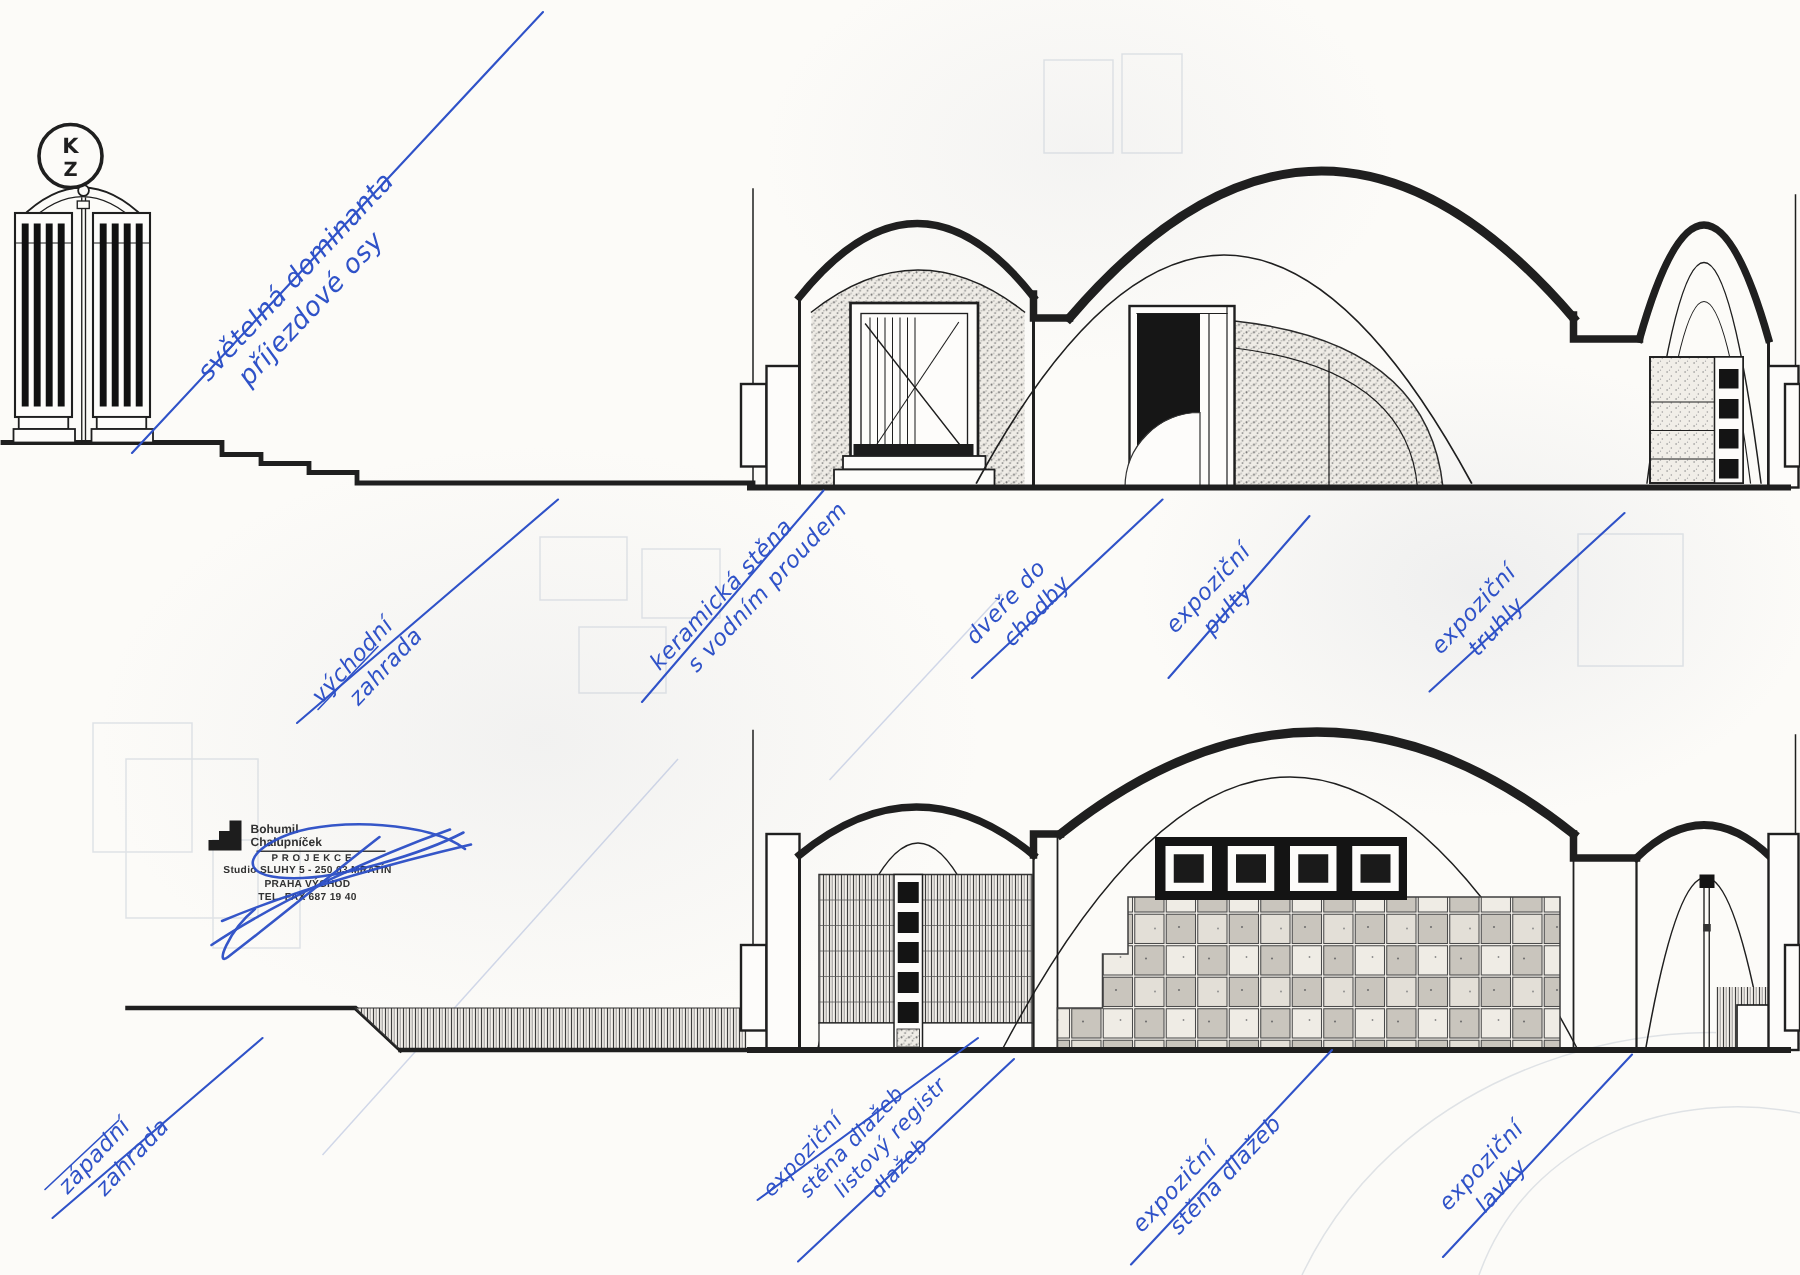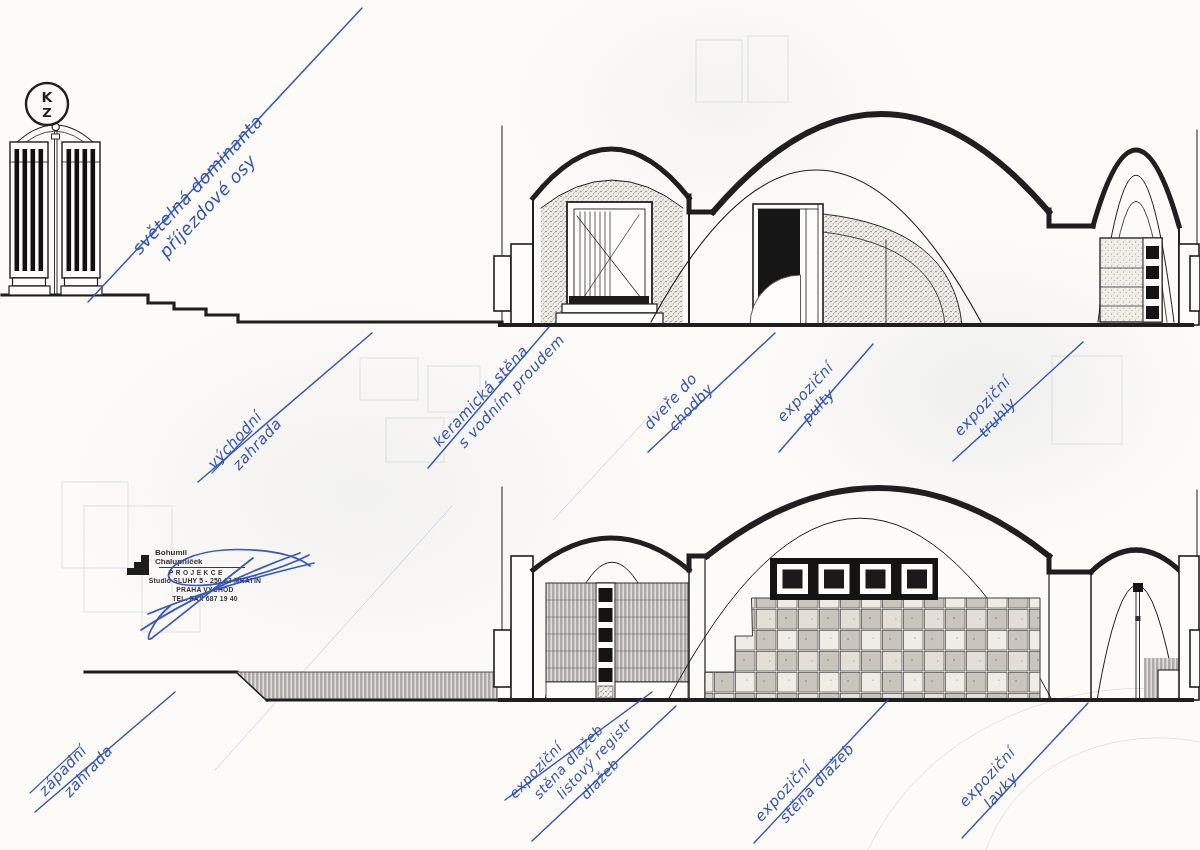--- a/index.html
+++ b/index.html
@@ -22,21 +22,21 @@
   .ann span{display:block;white-space:nowrap;}
   .ann span:nth-child(2){margin-left:16px;}
   .ann span:nth-child(3){margin-left:32px;}
   .ann span:nth-child(4){margin-left:48px;}
   .ann.big{font-size:17.5px;}
   .ann.small{font-size:14px;}
   .stamp{
     position:absolute;left:126px;top:546px;width:158px;z-index:2;
     color:#323232;font-family:"Liberation Sans","DejaVu Sans",sans-serif;
   }
-  .stamp-row{display:flex;gap:5px;align-items:flex-end;margin-left:0;}
+  .stamp-row{display:flex;gap:5px;align-items:flex-start;margin-left:12px;}
   .stamp-name{font-size:8px;font-weight:bold;line-height:1.15;margin-top:2px;}
   .stamp-rule{border-top:1.2px solid #3a3a3a;margin:1px 0 1px 4px;width:86px;}
   .stamp-role{font-size:6.5px;font-weight:bold;letter-spacing:2.5px;margin-left:14px;}
   .stamp-addr{font-size:6.8px;font-weight:bold;text-align:center;line-height:1.3;margin-top:1px;letter-spacing:.2px;}
 </style>
 </head>
 <body>
 
 <div class="sheet">
 

